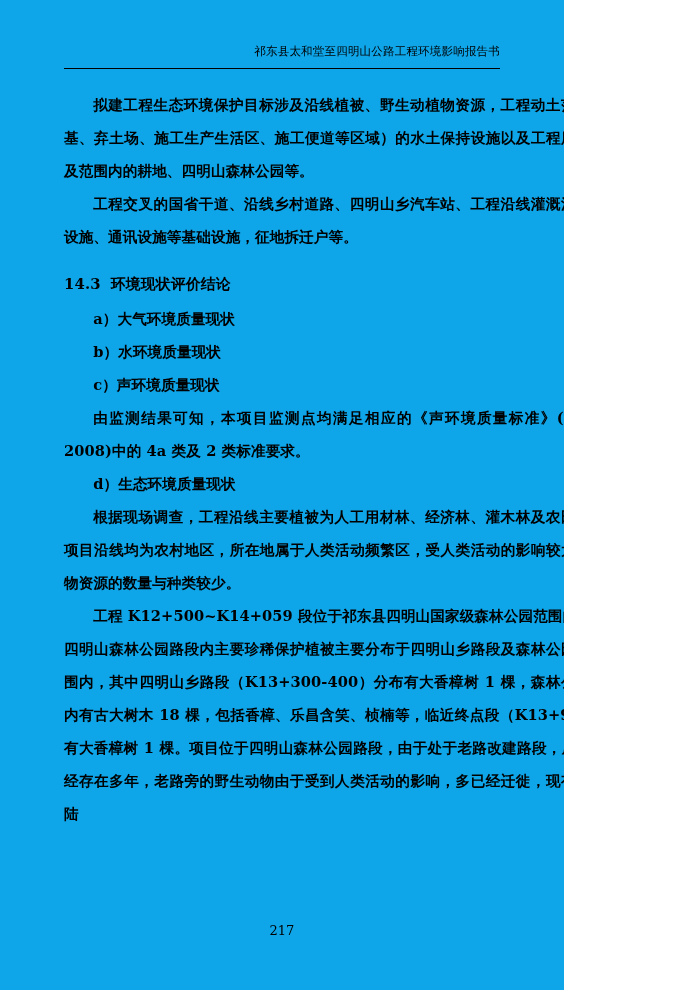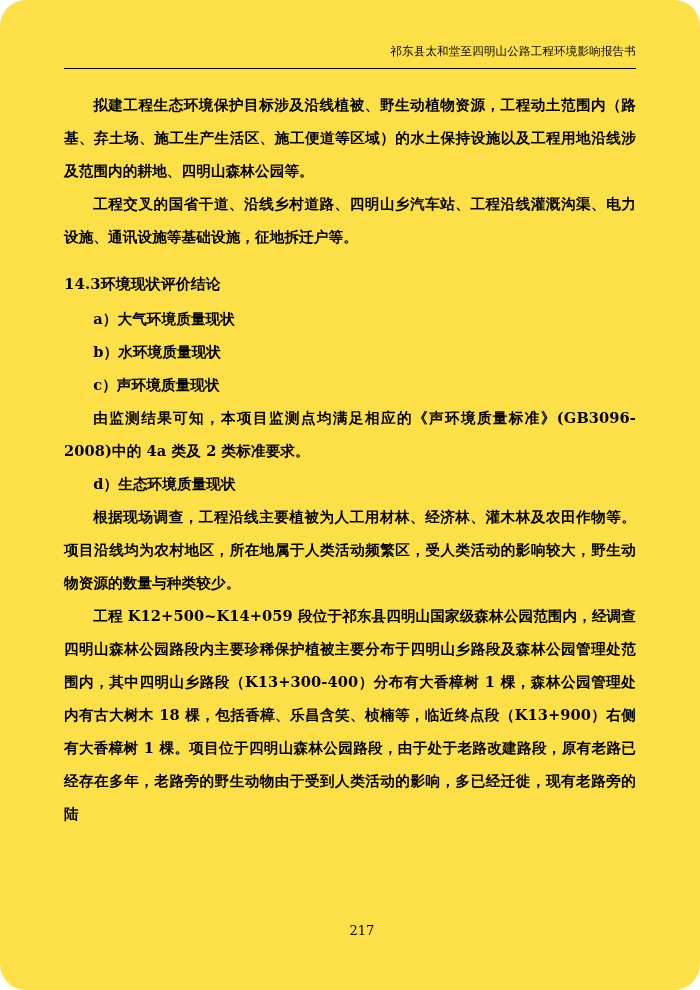--- a/index.html
+++ b/index.html
@@ -2,28 +2,27 @@
 <html><head>
 <meta charset="utf-8">
 <style>
   html, body {
     margin: 0;
     padding: 0;
     background: #ffffff;
   }
   .page {
     position: relative;
-    width: 700px;
+    width: 564px;
     height: 990px;
-    background: #fde047;
+    background: #0ea5e9;
     font-family: "DejaVu Serif", "Liberation Serif", serif;
     color: #000000;
     box-sizing: border-box;
     overflow: hidden;
-    border-radius: 26px;
   }
   .header {
     position: absolute;
     top: 44px;
     right: 64px;
     font-size: 11.5px;
     letter-spacing: 0.2px;
     color: #000;
     white-space: nowrap;
   }
@@ -54,30 +53,31 @@
     text-indent: 2em;
   }
   .section-title {
     margin: 14px 0 2px 0;
     font-size: 14.8px;
     line-height: 33px;
     font-weight: bold;
     letter-spacing: 0.2px;
   }
   .section-title .num {
+    margin-right: 10px;
   }
   .sub-head {
     text-indent: 2em;
     font-size: 14.6px;
     line-height: 33px;
   }
   .footer {
     position: absolute;
     bottom: 52px;
-    left: 12px;
+    left: 0;
     width: 100%;
     text-align: center;
     font-size: 13px;
     font-family: "DejaVu Serif", "Liberation Serif", serif;
   }
   sub {
     font-size: 0.72em;
     vertical-align: sub;
     line-height: 0;
   }

